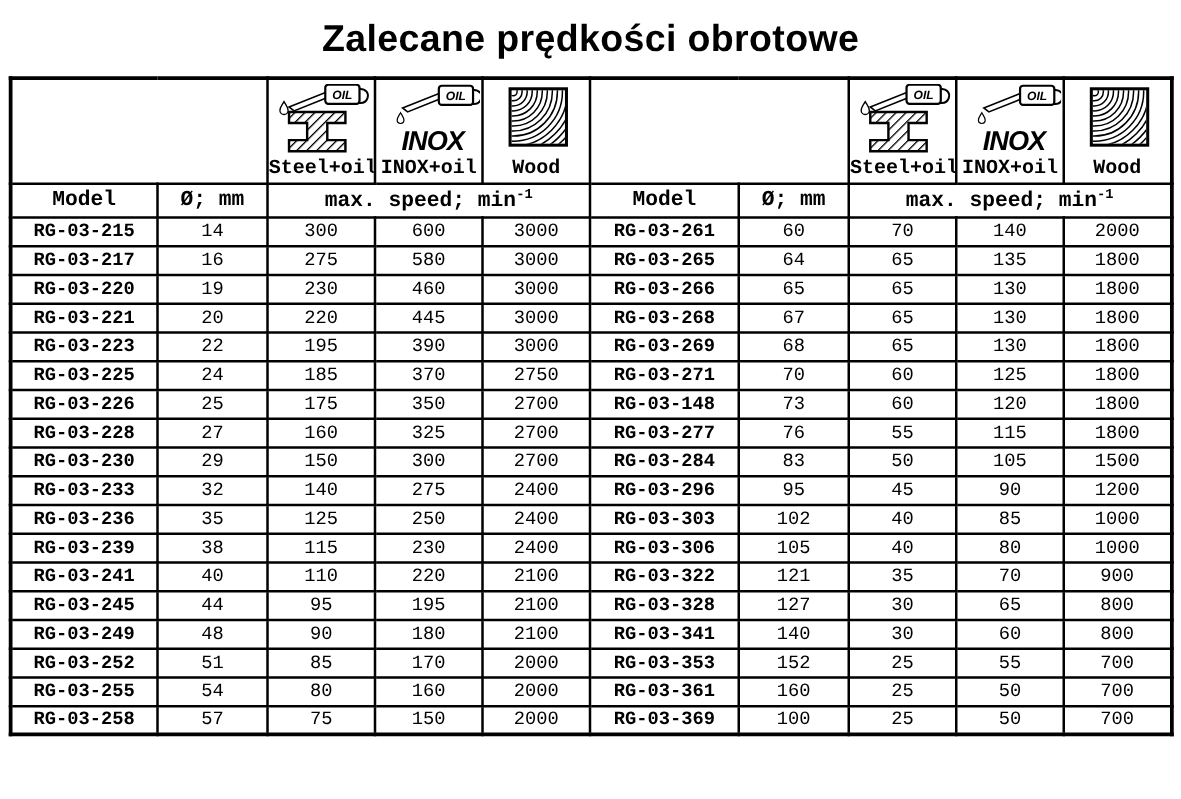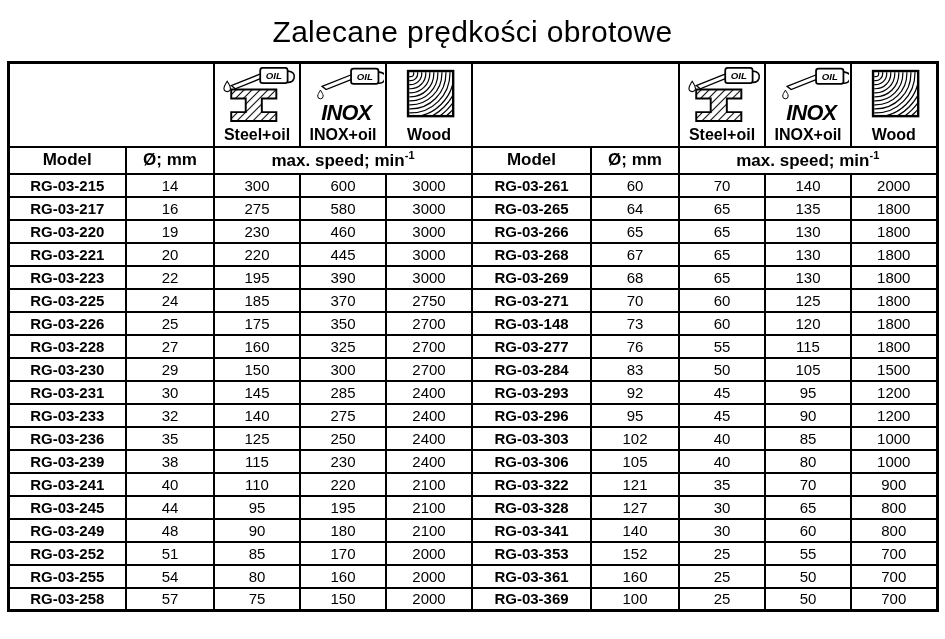--- a/index.html
+++ b/index.html
@@ -7,30 +7,31 @@
     margin: 0; padding: 0;
     width: 945px; height: 639px;
     background: #ffffff;
     font-family: "Liberation Sans", sans-serif;
     color: #000000;
   }
   .page { width: 945px; height: 639px; overflow: hidden; }
   .title {
     text-align: center;
     font-size: 30px;
-    font-weight: normal;
+    font-weight: bold;
     padding: 15px 0 12px 0;
     letter-spacing: 0.3px;
   }
   table.speed-table {
     border-collapse: collapse;
     table-layout: fixed;
     width: 929px;
     margin: 0 auto;
     border: 3px solid #000;
+    font-family: Liberation Mono, monospace;
   }
   table.speed-table td {
     border: 2px solid #000;
     text-align: center;
     vertical-align: middle;
     padding: 0;
     overflow: hidden;
   }
   tr.icon-header-row td { height: 84px; }
   td.icon-cell { vertical-align: bottom; padding: 2px 1px 1px 1px; }
@@ -275,32 +276,20 @@
           <td>150</td>
           <td>300</td>
           <td>2700</td>
           <td class="model-cell">RG-03-284</td>
           <td>83</td>
           <td>50</td>
           <td>105</td>
           <td>1500</td>
         </tr>
         <tr>
-          <td class="model-cell">RG-03-231</td>
-          <td>30</td>
-          <td>145</td>
-          <td>285</td>
-          <td>2400</td>
-          <td class="model-cell">RG-03-293</td>
-          <td>92</td>
-          <td>45</td>
-          <td>95</td>
-          <td>1200</td>
-        </tr>
-        <tr>
           <td class="model-cell">RG-03-233</td>
           <td>32</td>
           <td>140</td>
           <td>275</td>
           <td>2400</td>
           <td class="model-cell">RG-03-296</td>
           <td>95</td>
           <td>45</td>
           <td>90</td>
           <td>1200</td>

